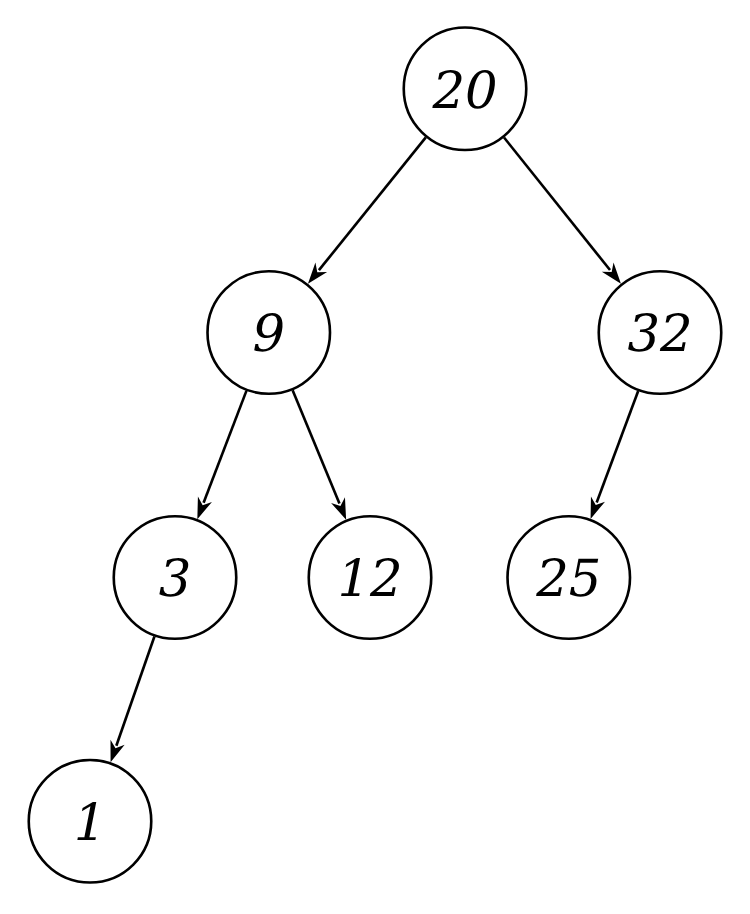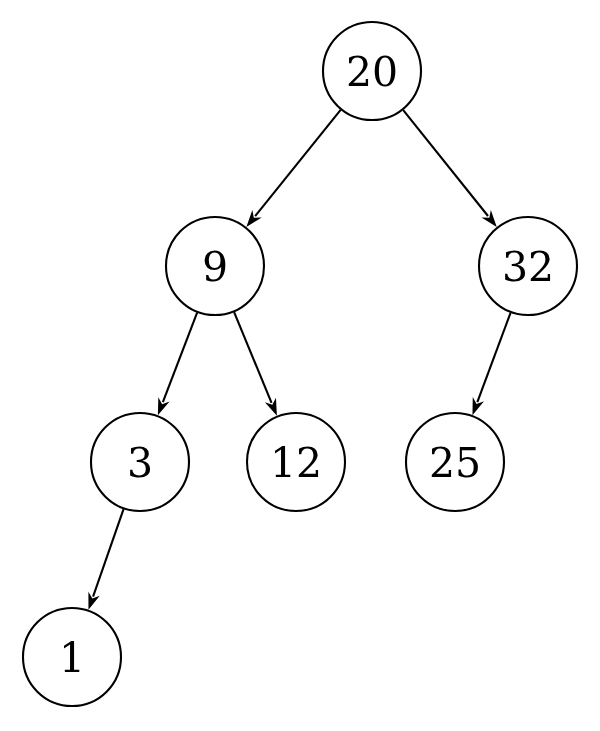--- a/index.html
+++ b/index.html
@@ -11,20 +11,21 @@
     width: 600px;
     height: 731px;
     overflow: hidden;
     font-family: "DejaVu Serif", serif;
   }
   #tree-figure {
     position: relative;
     width: 592px;
     height: 731px;
     background: #ffffff;
+    font-style: italic;
   }
   #tree-svg {
     display: block;
     width: 600px;
     height: 731px;
   }
   .node-circle {
     fill: #ffffff;
     stroke: #000000;
     stroke-width: 2.1;

